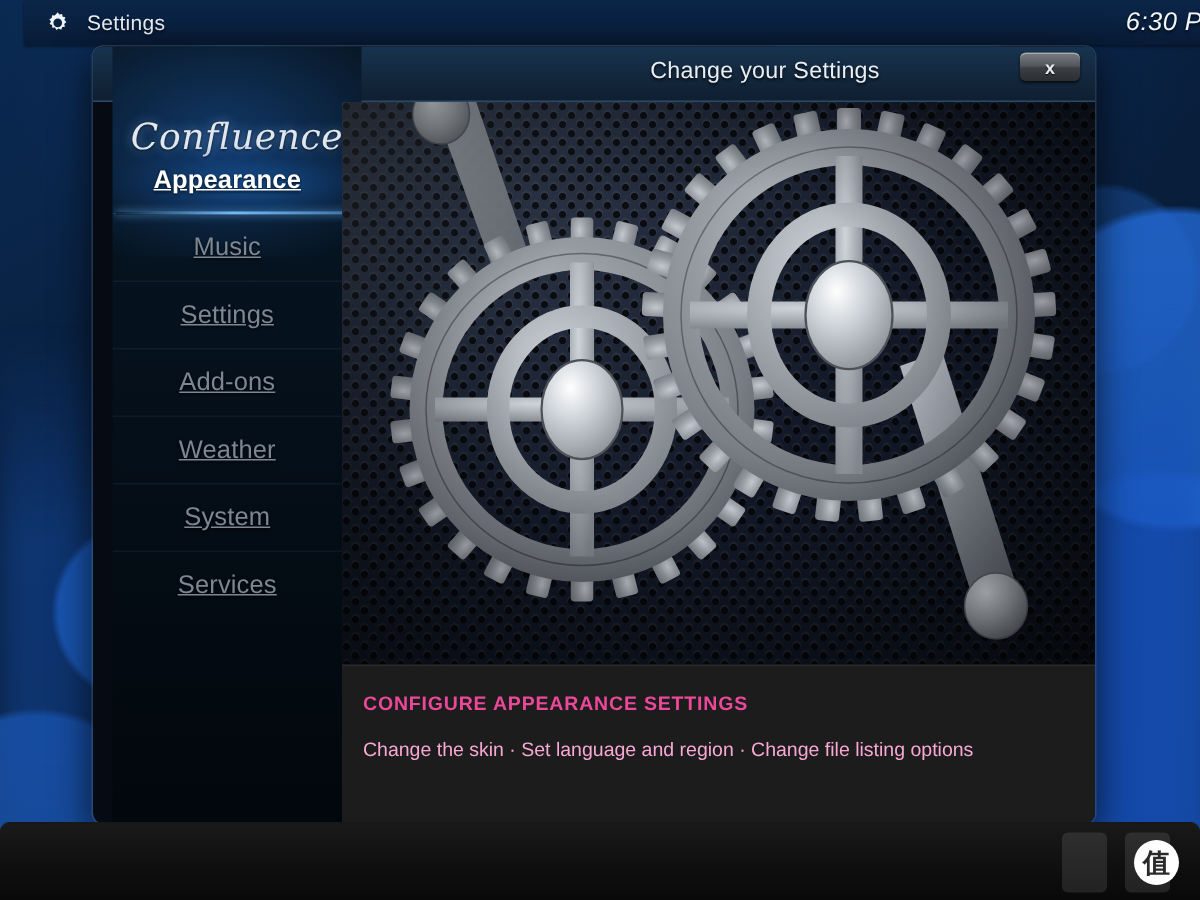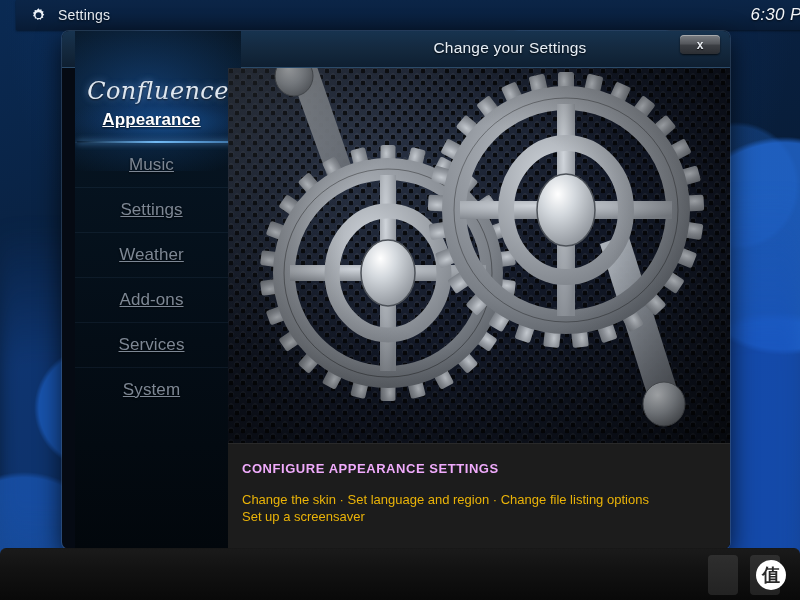--- a/index.html
+++ b/index.html
@@ -167,25 +167,25 @@
   .art-svg{ position:absolute; inset:0; width:100%; height:100%; }
 
   
   .desc{
     position:absolute; left:0; bottom:0; width:100%; height:106px;
     background:#1c1c1c;
     border-top:1px solid rgba(255,255,255,.06);
     padding:17px 16px 0 14px;
   }
   .desc-title{
-    color:#f0abfc; font-size:13px; font-weight:bold; letter-spacing:.55px;
+    color:#ec4899; font-size:13px; font-weight:bold; letter-spacing:.55px;
     text-transform:uppercase;
   }
   .desc-body{
-    margin-top:15px; color:#eab308; font-size:13px; line-height:17px;
+    margin-top:15px; color:#f9a8d4; font-size:13px; line-height:17px;
   }
 
   
   .bottombar{
     position:absolute; left:0; bottom:0; width:800px; height:52px;
     background:linear-gradient(180deg,#1a1a1a 0%,#121212 40%,#090909 100%);
     border-top:1px solid rgba(255,255,255,.06);
     border-radius:6px 6px 0 0;
   }
   .watermark{
@@ -243,30 +243,30 @@
         <div class="menu-item selected">
             <span class="menu-label">Appearance</span>
           </div>
         <div class="menu-item">
             <span class="menu-label">Music</span>
           </div>
         <div class="menu-item">
             <span class="menu-label">Settings</span>
           </div>
         <div class="menu-item">
+            <span class="menu-label">Add-ons</span>
+          </div>
+        <div class="menu-item">
             <span class="menu-label">Weather</span>
           </div>
         <div class="menu-item">
-            <span class="menu-label">Add-ons</span>
+            <span class="menu-label">System</span>
           </div>
         <div class="menu-item">
             <span class="menu-label">Services</span>
-          </div>
-        <div class="menu-item">
-            <span class="menu-label">System</span>
           </div>
       </div>
     </div>
 
     <div class="content">
 
       <div class="art">
         <div class="art-perf"></div>
         <div class="art-sheen"></div>
 
@@ -397,21 +397,20 @@
           </g>
         </svg>
 
         <div class="art-vign"></div>
       </div>
 
       <div class="desc">
         <div class="desc-title">CONFIGURE APPEARANCE SETTINGS</div>
         <div class="desc-body">
           <div>Change the skin · Set language and region · Change file listing options</div>
-          <div>Set up a screensaver</div>
         </div>
       </div>
 
     </div>
   </div>
 
   <div class="bottombar">
     <div class="watermark">
       <span class="wm-badge">值</span>
     </div>

